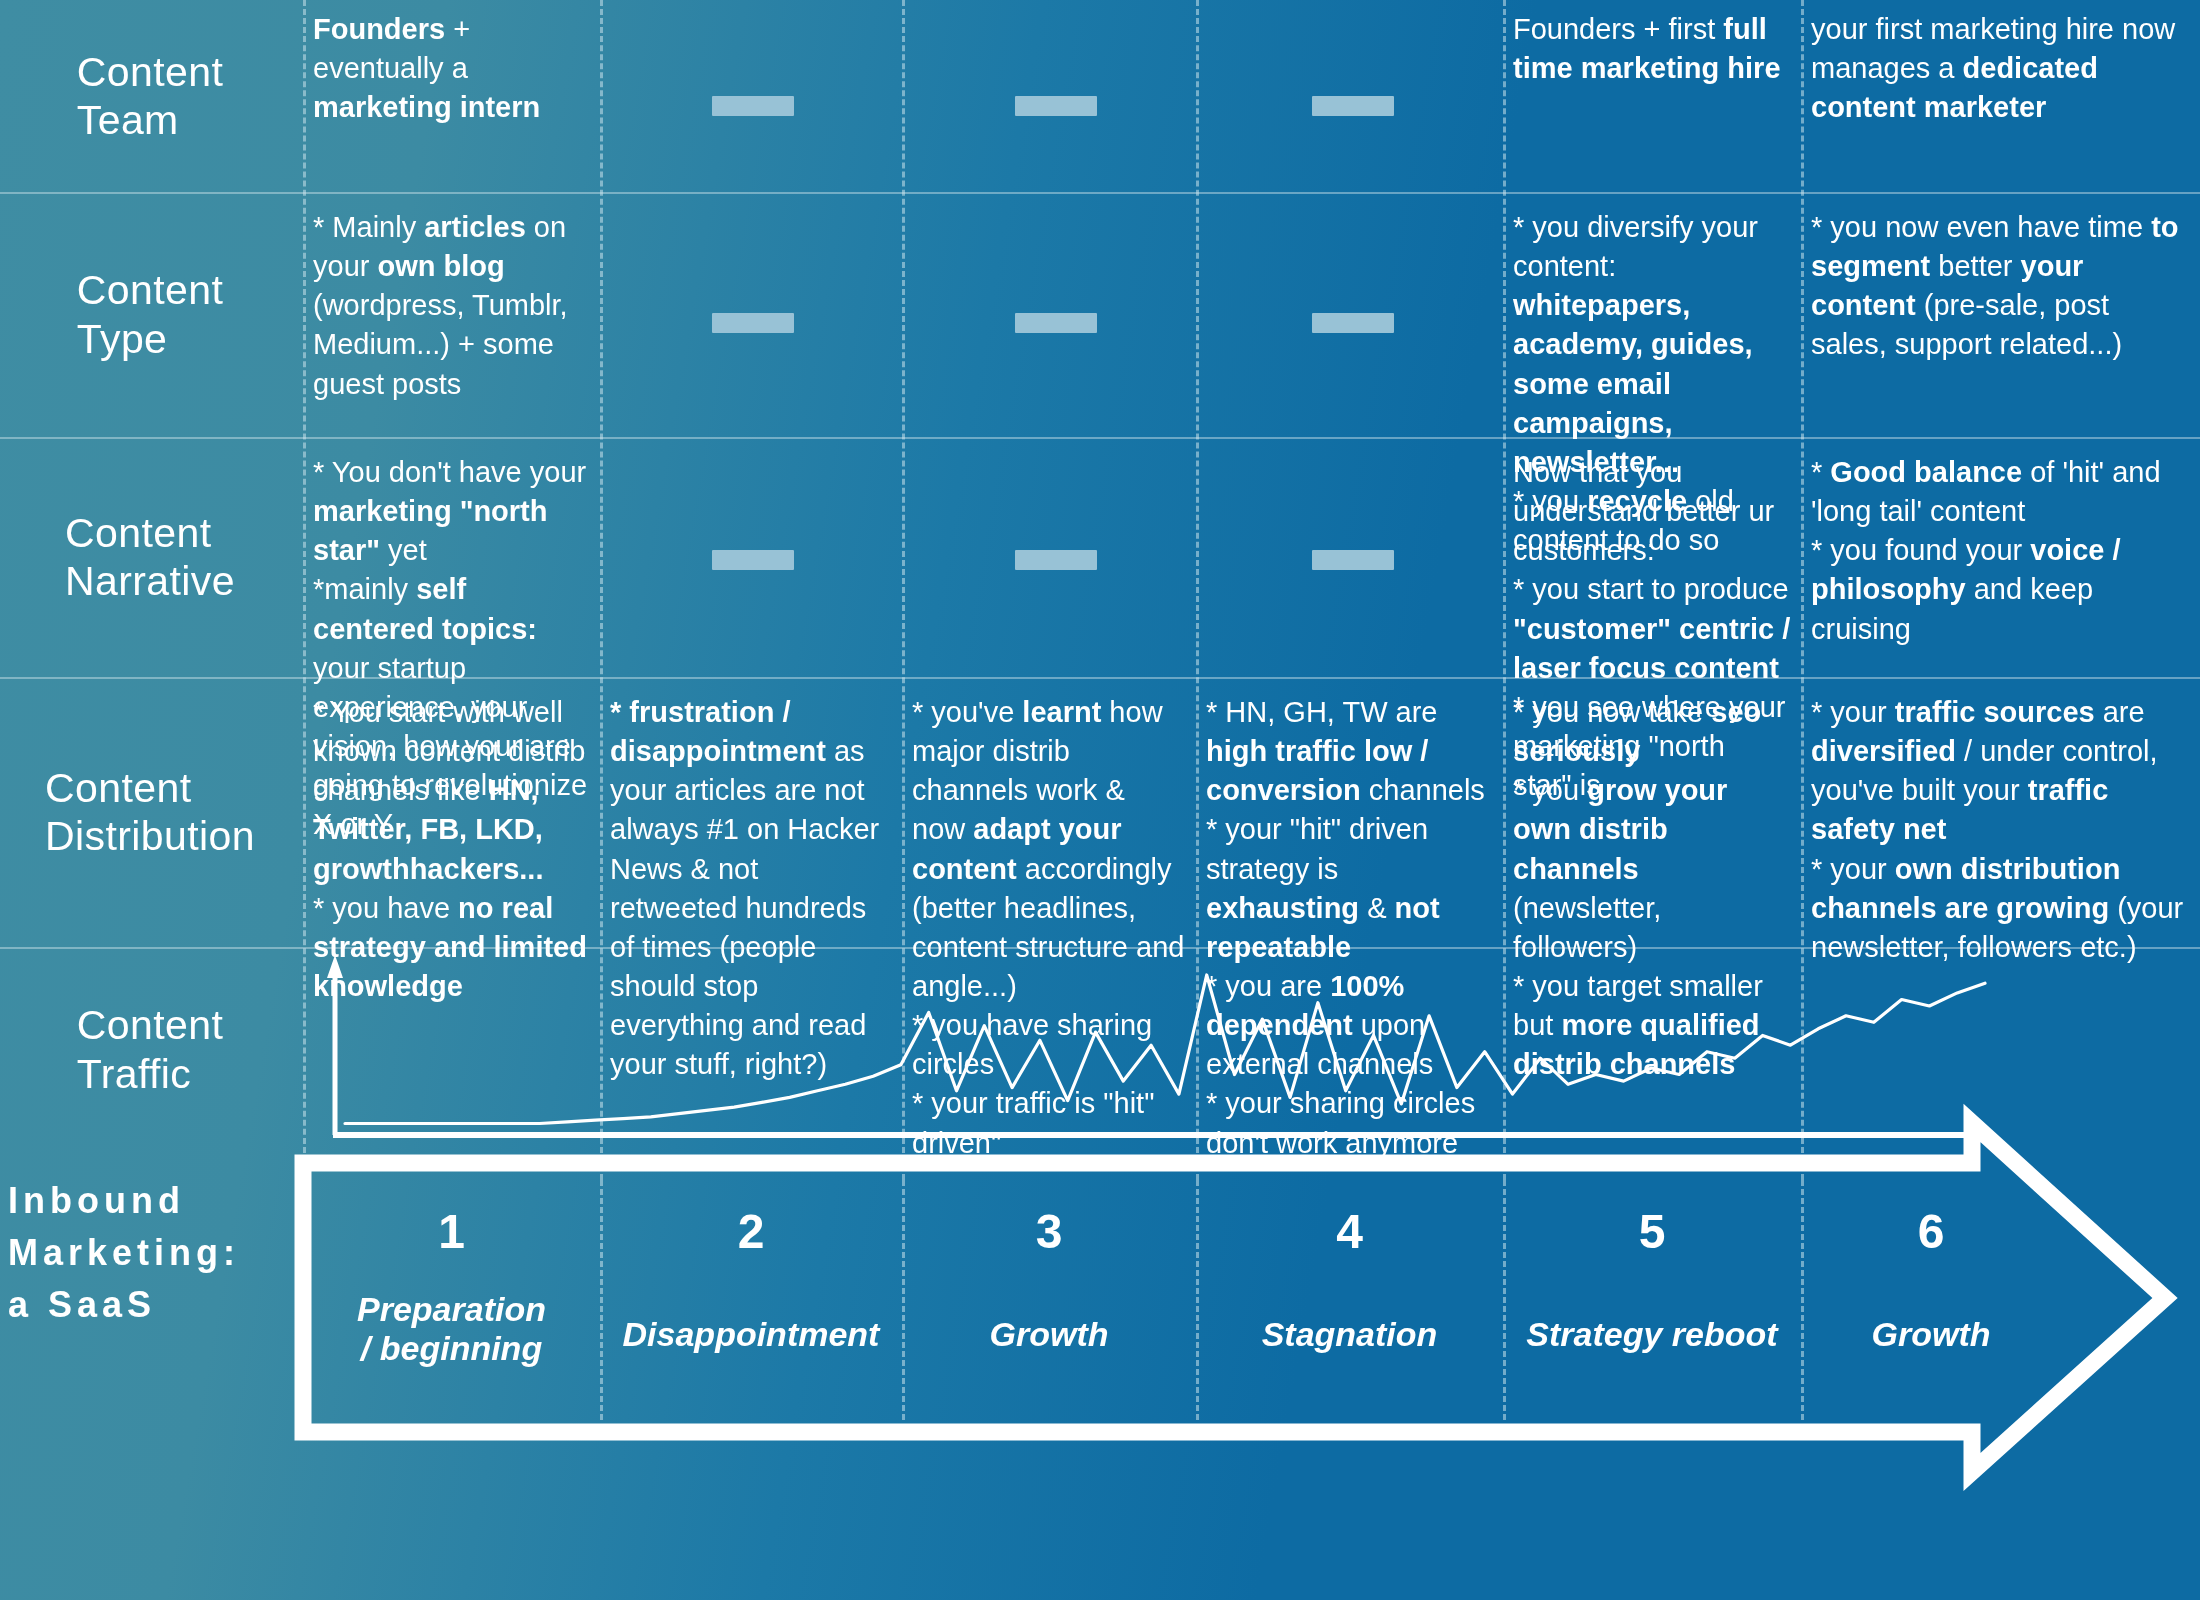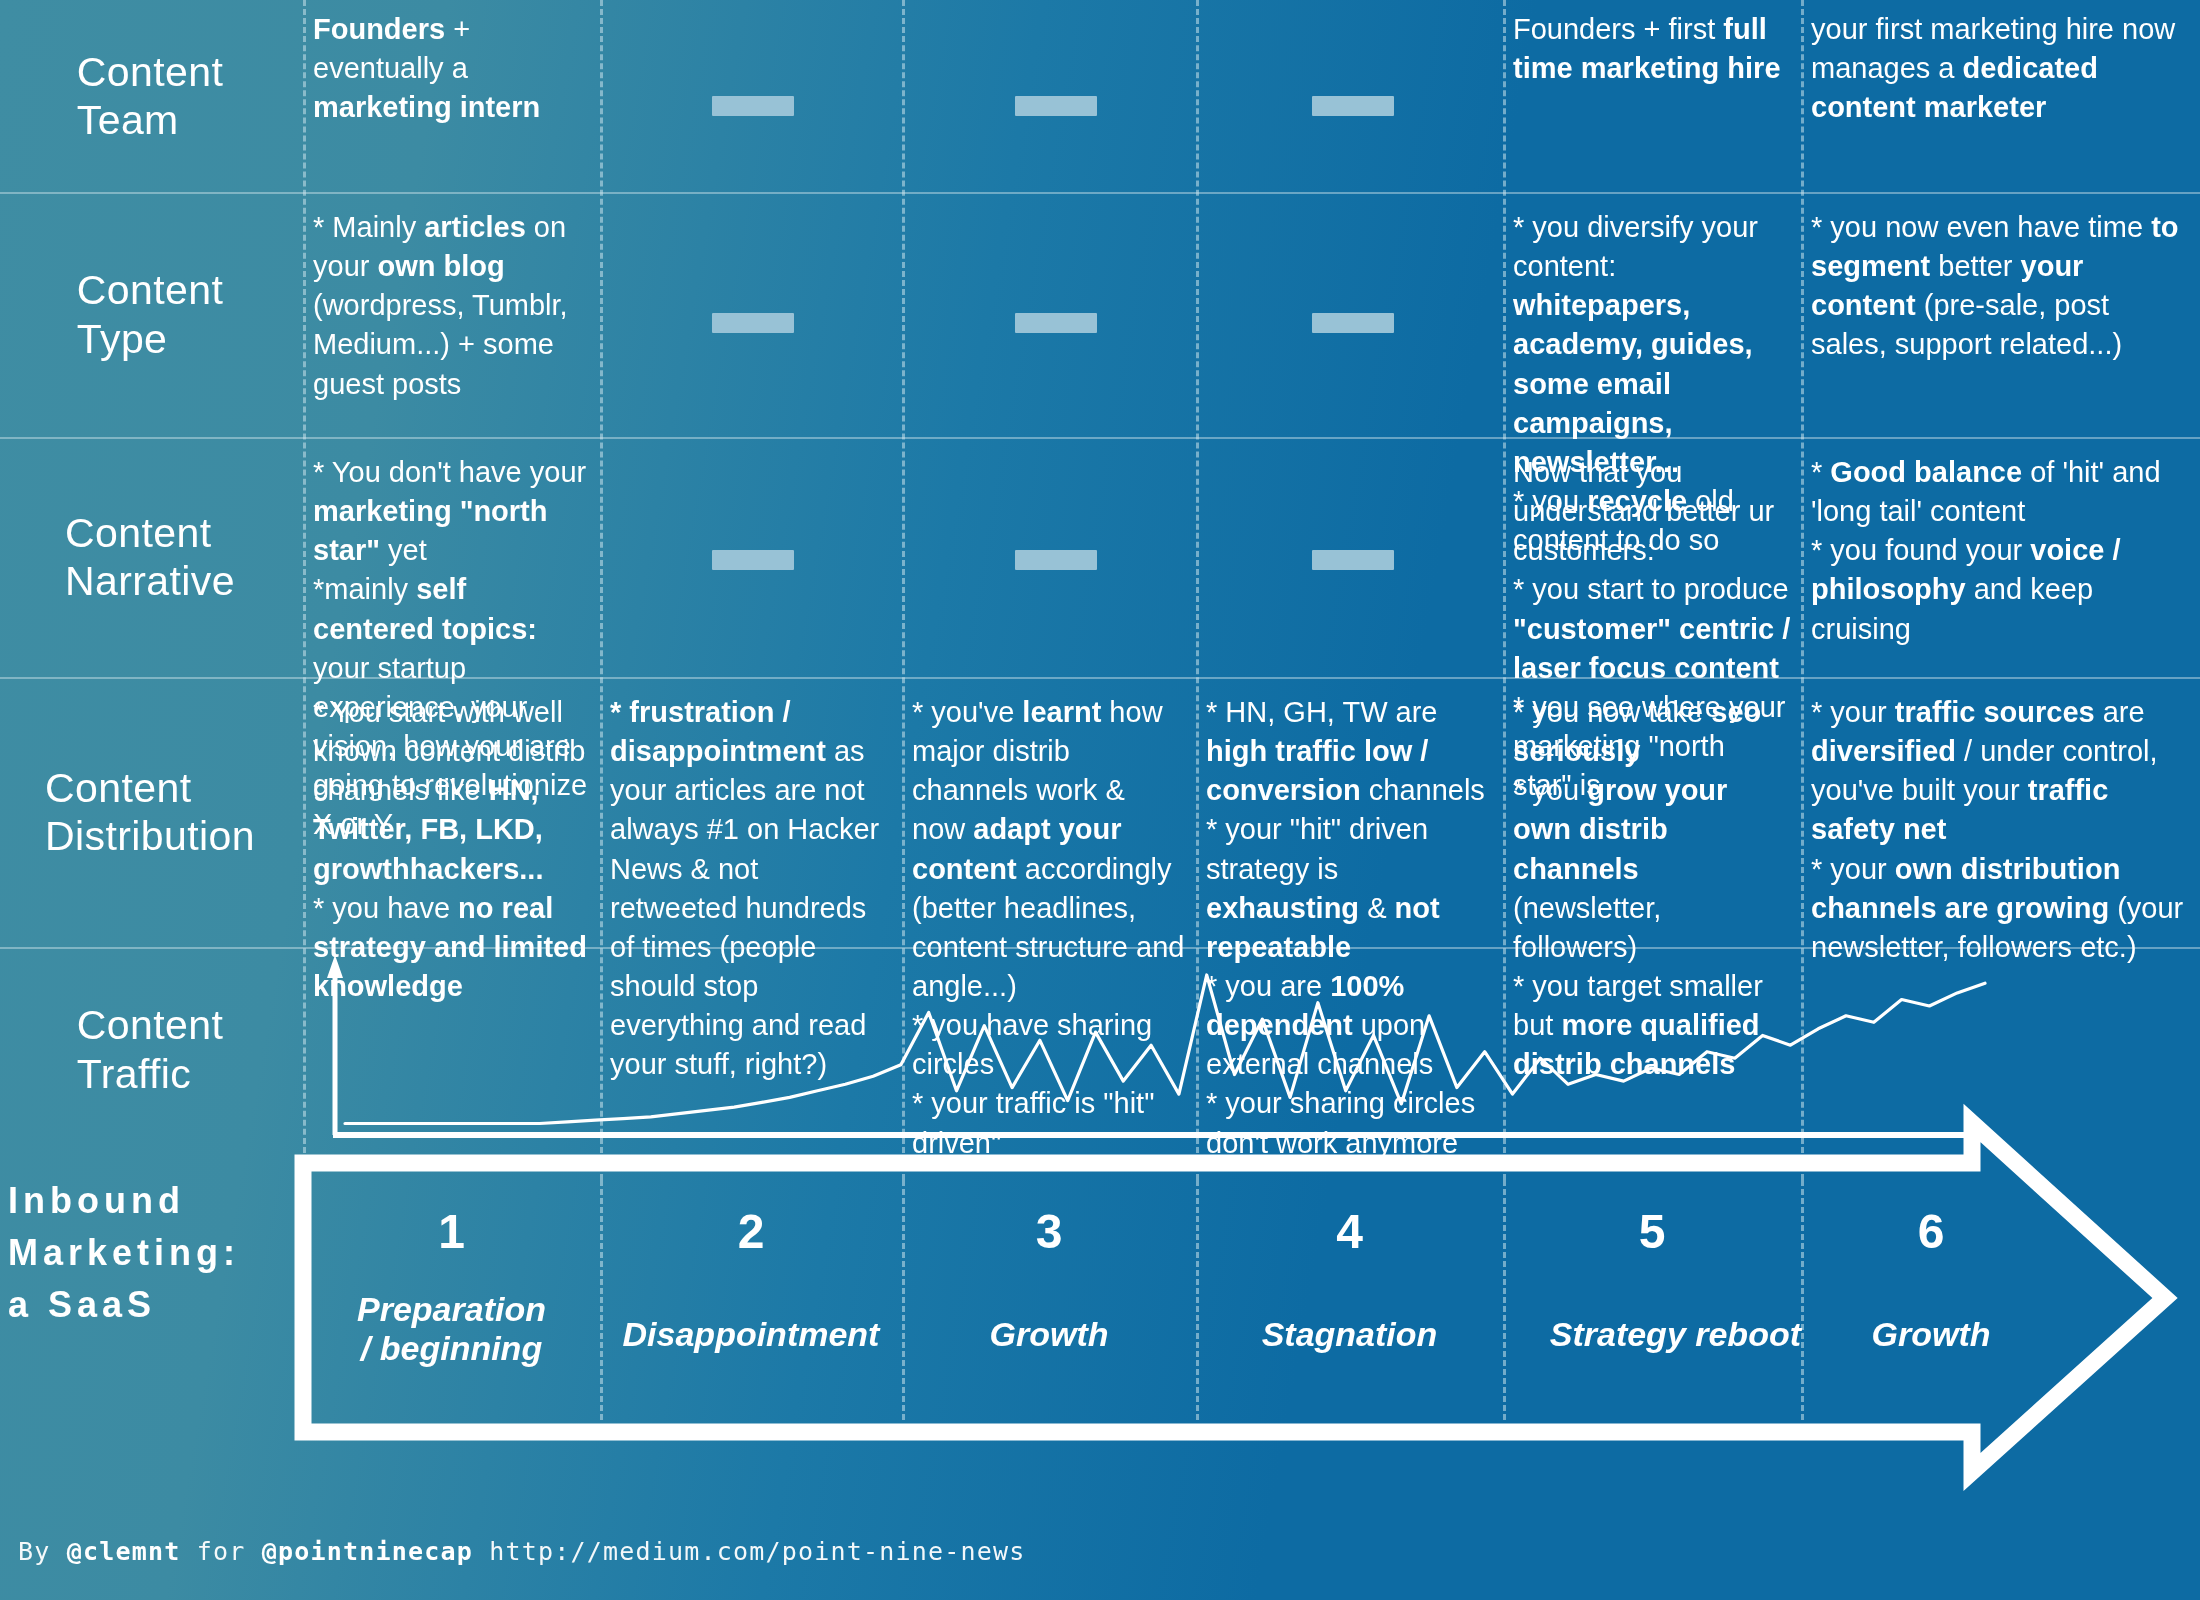--- a/index.html
+++ b/index.html
@@ -180,24 +180,21 @@
     </div>
   <div class="stagelbl" style="left:600px;width:302px;top:1315px;">
       <div>Disappointment</div>
     </div>
   <div class="stagelbl" style="left:902px;width:294px;top:1315px;">
       <div>Growth</div>
     </div>
   <div class="stagelbl" style="left:1196px;width:307px;top:1315px;">
       <div>Stagnation</div>
     </div>
-  <div class="stagelbl" style="left:1503px;width:298px;top:1315px;text-align:right;">
+  <div class="stagelbl" style="left:1503px;width:298px;top:1315px;">
       <div>Strategy reboot</div>
     </div>
   <div class="stagelbl" style="left:1801px;width:260px;top:1315px;">
       <div>Growth</div>
     </div>
 
-  <div class="footer">
-    <span class="lt">By </span><b>@clemnt</b><span class="lt"> for </span><b>@pointninecap</b><span class="lt"> http://medium.com/point-nine-news</span>
-  </div>
 
 </div>
 
 </body></html>

